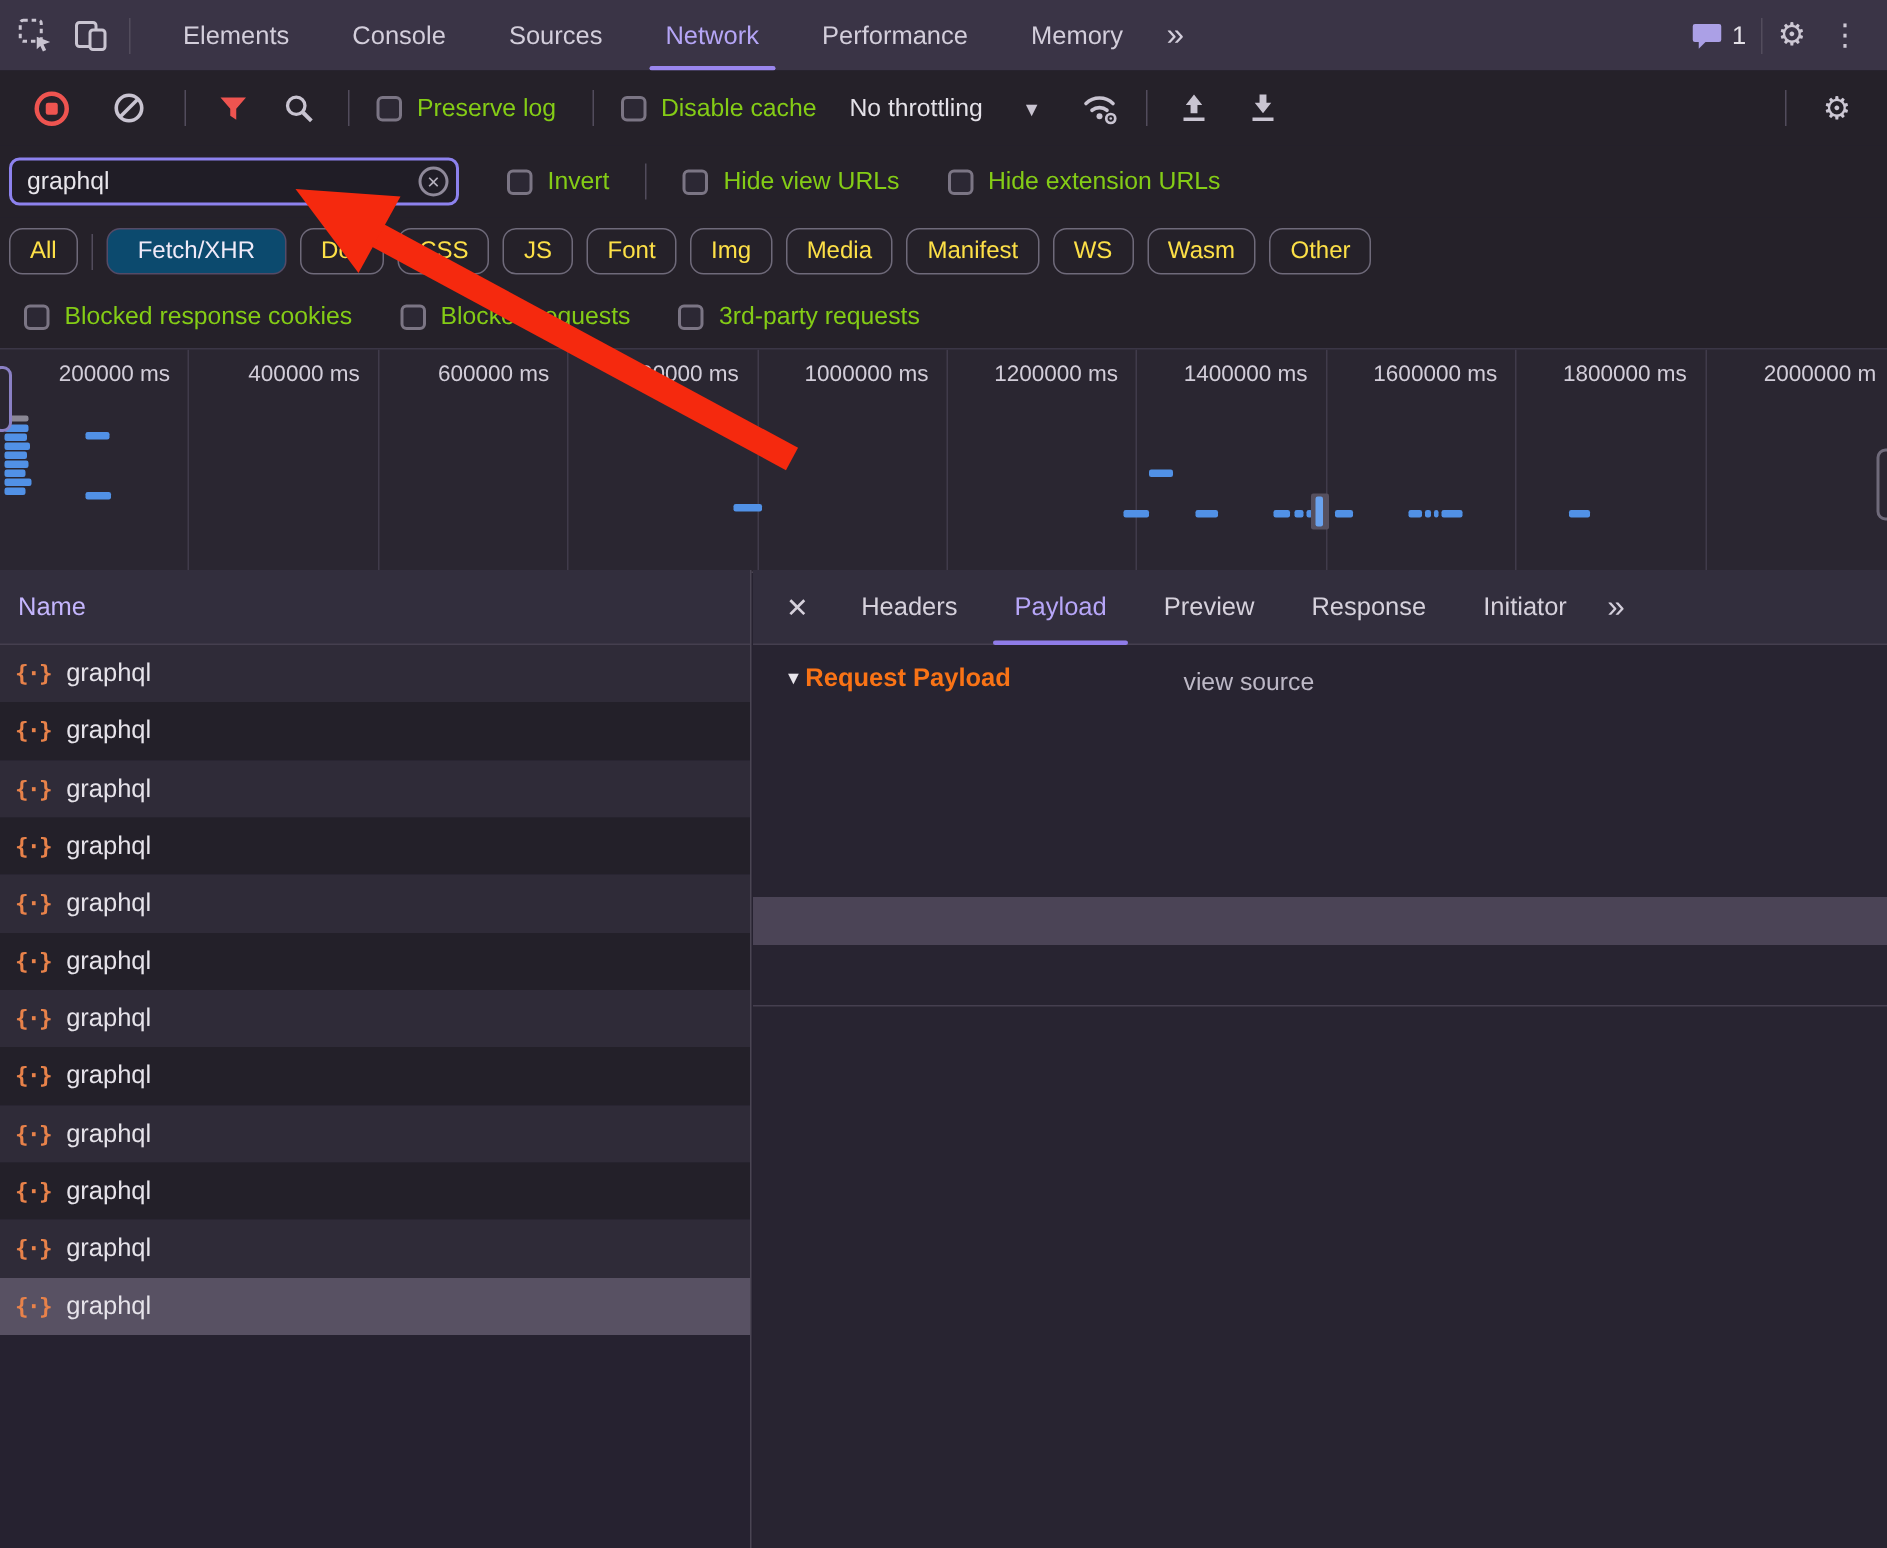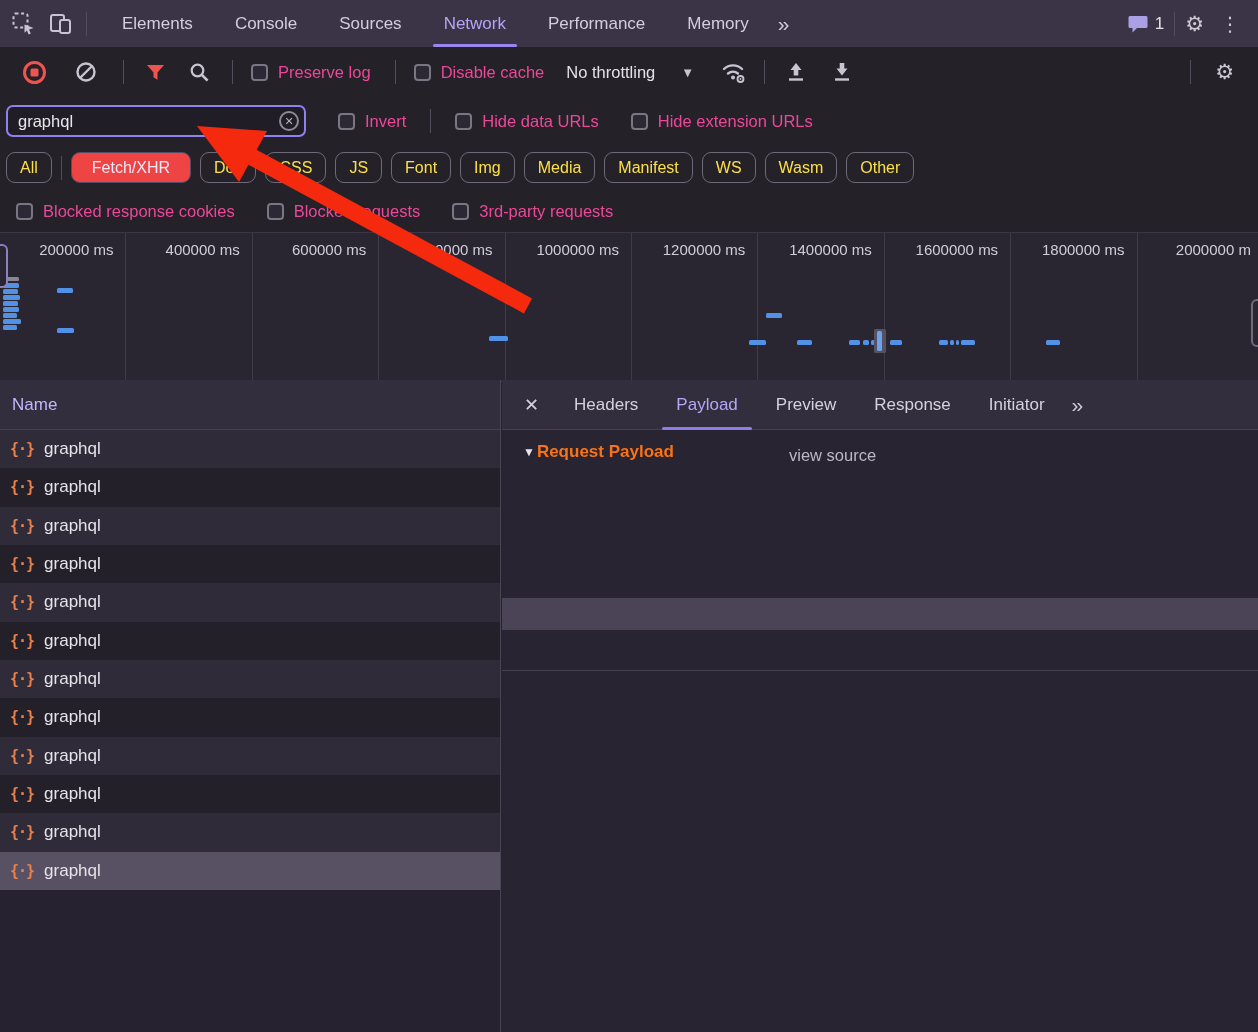--- a/index.html
+++ b/index.html
@@ -19,21 +19,21 @@
                   background:#9a86ee;border-radius:2px;}
   .chev{font-size:21px;color:#d3cedb;line-height:47px;padding:0 8px;letter-spacing:-2px;}
   .tb-right{margin-left:auto;display:flex;align-items:center;gap:10px;padding-right:12px;}
   .issues{display:flex;align-items:center;gap:7px;font-size:17px;color:#e4e1e8;}
   .gear{font-size:21px;color:#cdc8d4;}
   .dots{font-size:20px;color:#cdc8d4;padding:0 6px;}
 
   
   .toolbar{position:absolute;top:47px;left:0;right:0;height:50px;background:#252129;
            display:flex;align-items:center;}
-  .check{display:flex;align-items:center;gap:10px;font-size:16.5px;color:#ec4899;white-space:nowrap;}
+  .check{display:flex;align-items:center;gap:10px;font-size:16.5px;color:#84cc16;white-space:nowrap;}
   .cb{width:17px;height:17px;border:2px solid #7b7584;border-radius:4px;background:#2c2834;
       box-sizing:border-box;flex:0 0 17px;}
   .throttle{display:flex;align-items:center;gap:26px;font-size:16.5px;color:#e4e1e8;}
   .caret{font-size:13px;color:#c9c4d1;}
 
   
   .filterrow{position:absolute;top:97px;left:0;right:0;height:48px;background:#252129;
              display:flex;align-items:center;}
   .filterbox{position:relative;margin-left:6px;width:300px;height:32px;flex:0 0 300px;}
   .filterbox input{width:100%;height:100%;box-sizing:border-box;background:#201d26;color:#e8e6eb;
@@ -42,21 +42,21 @@
   .fclear{position:absolute;right:7px;top:6px;width:20px;height:20px;border:2px solid #8f8999;
           border-radius:50%;box-sizing:border-box;color:#b6b1bd;font-size:11px;display:flex;
           align-items:center;justify-content:center;}
   .filterrow .opts{display:flex;align-items:center;gap:24px;margin-left:32px;}
 
   
   .chipsrow{position:absolute;top:145px;left:0;right:0;height:45px;background:#252129;
             display:flex;align-items:center;gap:9px;padding-left:6px;}
   .chip{height:31px;padding:0 13px;border:1.5px solid #6f6a7a;border-radius:9px;display:flex;
         align-items:center;font-size:16px;color:#fde047;box-sizing:border-box;white-space:nowrap;}
-  .chip.sel{background:#ef4444;border-color:#554b66;color:#f0eaf8;padding:0 20px;}
+  .chip.sel{background:#0c4a6e;border-color:#554b66;color:#f0eaf8;padding:0 20px;}
 
   
   .morefilters{position:absolute;top:190px;left:0;right:0;height:42px;background:#252129;
                display:flex;align-items:center;gap:32px;padding-left:16px;}
 
   
   .timeline{position:absolute;top:232px;left:0;right:0;height:148px;background:#2a2631;
             border-top:1px solid #3b3646;border-bottom:1px solid #4a4553;overflow:hidden;}
   .tl-cells{display:flex;height:100%;}
   .tl-cell{flex:0 0 126.4px;border-right:1px solid #403b4b;font-size:15px;color:#d2cdd9;
@@ -221,21 +221,21 @@
       </div>
     </div>
     <div class="opts">
       <div class="check">
         <span class="cb"></span>
         <span>Invert</span>
       </div>
       <div class="vdiv"></div>
       <div class="check">
         <span class="cb"></span>
-        <span>Hide data URLs</span>
+        <span>Hide view URLs</span>
       </div>
       <div class="check" style="margin-left:8px;">
         <span class="cb"></span>
         <span>Hide extension URLs</span>
       </div>
     </div>
   </div>
 
   <div class="chipsrow" id="chips">
       <div class="chip">All</div>

